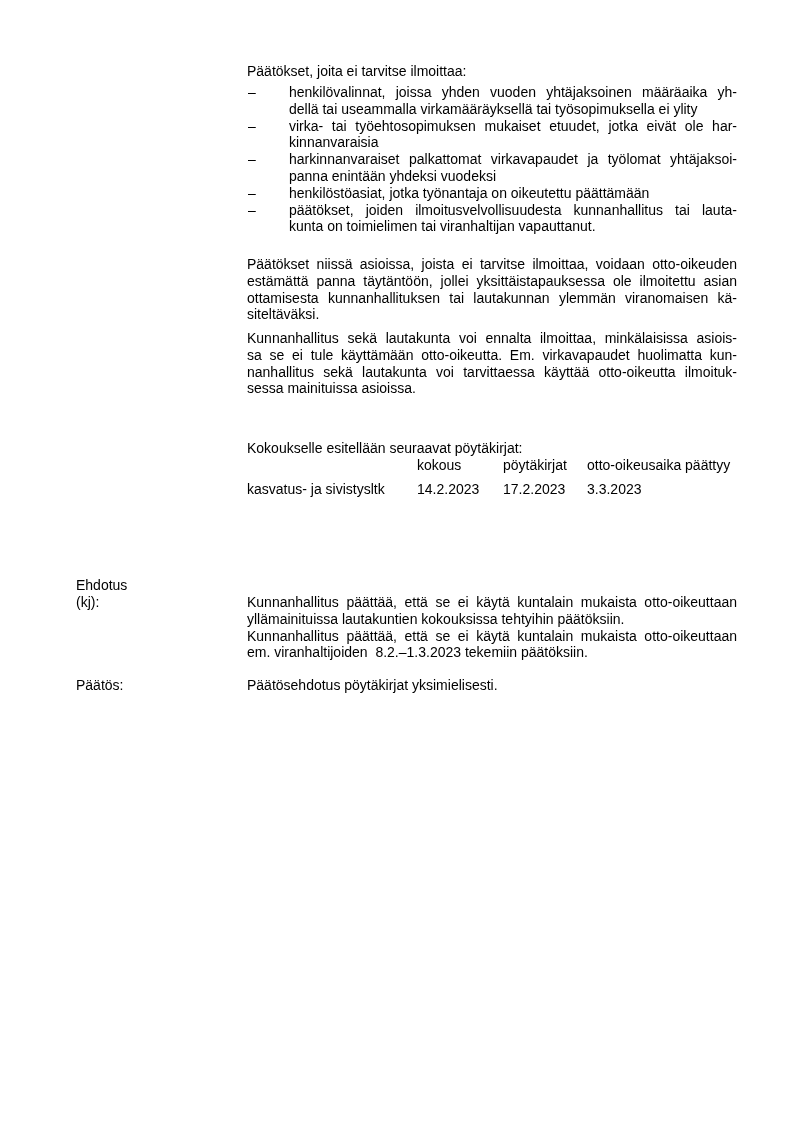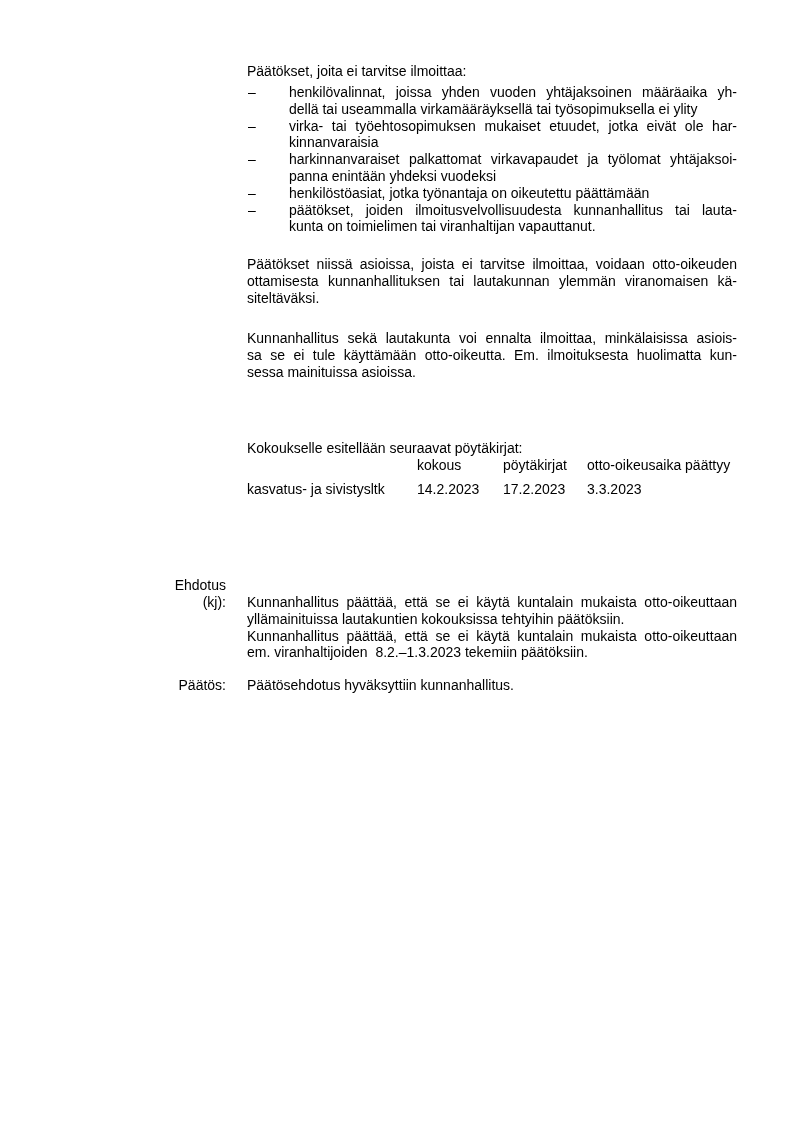--- a/index.html
+++ b/index.html
@@ -16,21 +16,20 @@
   }
   .col {
     position: absolute;
     left: 247px;
     width: 490px;
   }
   .marginlabel {
     position: absolute;
     left: 76px;
     width: 150px;
-    text-align: right;
   }
   .line { white-space: pre-wrap; }
   .line.j {
     white-space: normal;
     text-align: justify;
     text-align-last: justify;
   }
   .bullet { position: relative; padding-left: 42px; }
   .bullet .dash {
     position: absolute;
@@ -81,27 +80,29 @@
     <div class="bullet">
       <span class="dash">–</span>
       <div class="line j">päätökset, joiden ilmoitusvelvollisuudesta kunnanhallitus tai lauta-</div>
       <div class="line">kunta on toimielimen tai viranhaltijan vapauttanut.</div>
     </div>
 
   </div>
 
   <div class="col" style="top:256px">
     <div class="line j">Päätökset niissä asioissa, joista ei tarvitse ilmoittaa, voidaan otto-oikeuden</div>
+    <div class="line j">estämättä panna täytäntöön, jollei yksittäistapauksessa ole ilmoitettu asian</div>
     <div class="line j">ottamisesta kunnanhallituksen tai lautakunnan ylemmän viranomaisen kä-</div>
     <div class="line">siteltäväksi.</div>
   </div>
 
   <div class="col" style="top:330px">
     <div class="line j">Kunnanhallitus sekä lautakunta voi ennalta ilmoittaa, minkälaisissa asiois-</div>
-    <div class="line j">sa se ei tule käyttämään otto-oikeutta. Em. ilmoituksesta huolimatta kun-</div>
+    <div class="line j">sa se ei tule käyttämään otto-oikeutta. Em. virkavapaudet huolimatta kun-</div>
+    <div class="line j">nanhallitus sekä lautakunta voi tarvittaessa käyttää otto-oikeutta ilmoituk-</div>
     <div class="line">sessa mainituissa asioissa.</div>
   </div>
 
   <div class="col" style="top:440px">
     <div class="line">Kokoukselle esitellään seuraavat pöytäkirjat:</div>
   </div>
 
   <div class="col" style="top:457px">
     <div class="trow head">
       <div class="tcell"></div>
@@ -128,16 +129,16 @@
     <div class="line">yllämainituissa lautakuntien kokouksissa tehtyihin päätöksiin.</div>
     <div class="line j">Kunnanhallitus päättää, että se ei käytä kuntalain mukaista otto-oikeuttaan</div>
     <div class="line">em. viranhaltijoiden  8.2.–1.3.2023 tekemiin päätöksiin.</div>
   </div>
 
   <div class="marginlabel" style="top:677px">
     <div class="line">Päätös:</div>
   </div>
 
   <div class="col" style="top:677px">
-    <div class="line">Päätösehdotus hyväksyttiin kunnanhallitus.</div>
+    <div class="line">Päätösehdotus pöytäkirjat yksimielisesti.</div>
   </div>
 
 </div>
 
 </body></html>

